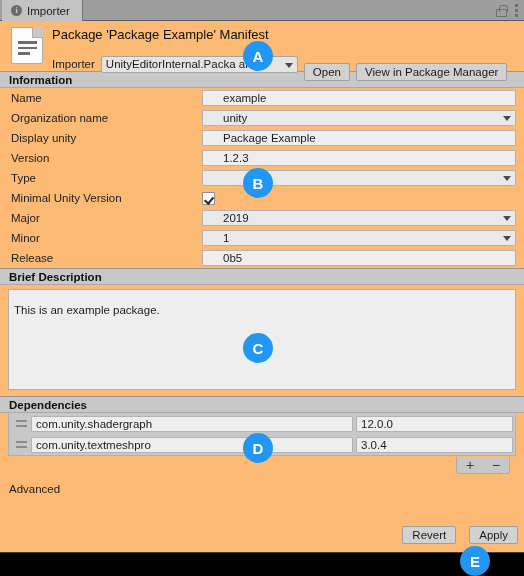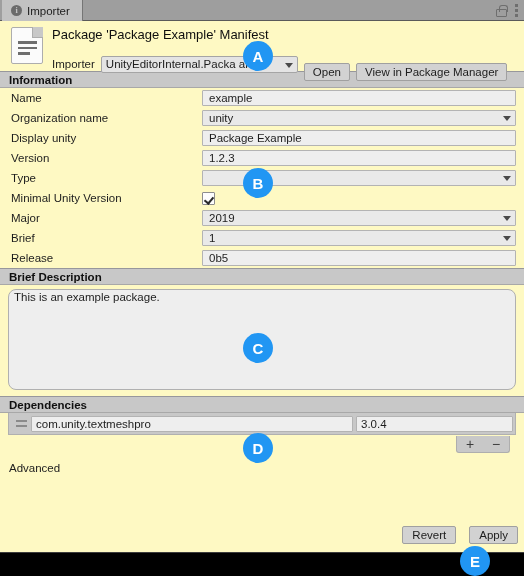--- a/index.html
+++ b/index.html
@@ -56,21 +56,21 @@
   .kebab-icon {
     width: 3px; height: 13px;
     display: flex; flex-direction: column; justify-content: space-between;
   }
   .kebab-icon i { display: block; width: 3px; height: 3px; background: #6e6e6e; }
 
   
   .panel {
     position: absolute; left: 0; top: 21px;
     width: 524px; height: 532px;
-    background: #fef9c3;
+    background: #fdba74;
     border-bottom: 1px solid #3c3c3c;
   }
   
   .obj-header { position: relative; height: 50px; }
   .doc-icon {
     position: absolute; left: 11px; top: 6px;
     width: 32px; height: 37px;
     background: #fbfbfb;
     border: 1px solid #adadad;
     border-radius: 2px;
@@ -153,21 +153,21 @@
   .plabel {
     width: 194px; flex: none;
     padding-left: 3px;
     font-size: 11.5px; color: #1d1d1d;
   }
   .pfield {
     flex: 1; height: 16px;
     background: #eeeeee;
     border: 1px solid #b3b3b3; border-radius: 1px;
     display: flex; align-items: center;
-    padding: 0 6px;
+    padding: 0 20px;
     font-size: 11.5px; color: #1d1d1d;
     position: relative;
   }
   .pfield.dd { background: #e9e9e9; padding-right: 16px; }
   .pfield.dd .caret { position: absolute; right: 4px; top: 5px; }
   .checkbox {
     width: 13px; height: 13px; flex: none;
     background: #fdfdfd;
     border: 1px solid #8d8d8d; border-radius: 1px;
     position: relative;
@@ -179,22 +179,22 @@
     border: solid #2a2a2a;
     border-width: 0 2px 2px 0;
     transform: rotate(40deg);
   }
 
   
   .desc-wrap { padding: 4px 8px 6px 8px; }
   .desc-box {
     height: 101px;
     background: #eeeeee;
-    border: 1px solid #b0b0b0; border-radius: 8px;
-    padding: 0 5px;
+    border: 1px solid #b0b0b0; border-radius: 0;
+    padding: 13px 5px;
     font-size: 11.5px; color: #1d1d1d;
     line-height: 14px;
   }
 
   
   .dep-wrap { padding: 0 8px; }
   .dep-list {
     border: 1px solid #b0b0b0;
     border-top: none;
     background: #c8c8c8;
@@ -352,21 +352,21 @@
           <div class="checkbox"></div>
         </div>
         <div class="prow">
           <div class="plabel">Major</div>
           <div class="pfield dd">
             <span>2019</span>
             <span class="caret"></span>
           </div>
         </div>
         <div class="prow">
-          <div class="plabel">Brief</div>
+          <div class="plabel">Minor</div>
           <div class="pfield dd">
             <span>1</span>
             <span class="caret"></span>
           </div>
         </div>
         <div class="prow">
           <div class="plabel">Release</div>
           <div class="pfield">
             <span>0b5</span>
           </div>
@@ -379,20 +379,28 @@
     </div>
 
     <div class="sect-head">Dependencies</div>
     <div class="dep-wrap">
       <div class="dep-list" id="dep-rows">
           <div class="dep-row">
             <div class="drag-handle">
               <i></i>
               <i></i>
             </div>
+            <div class="dep-name">com.unity.shadergraph</div>
+            <div class="dep-ver">12.0.0</div>
+          </div>
+          <div class="dep-row">
+            <div class="drag-handle">
+              <i></i>
+              <i></i>
+            </div>
             <div class="dep-name">com.unity.textmeshpro</div>
             <div class="dep-ver">3.0.4</div>
           </div>
         </div>
       <div class="dep-toolbar">
         <div class="pmbox">
           <div class="pmbtn">+</div>
           <div class="pmbtn">−</div>
         </div>
       </div>

